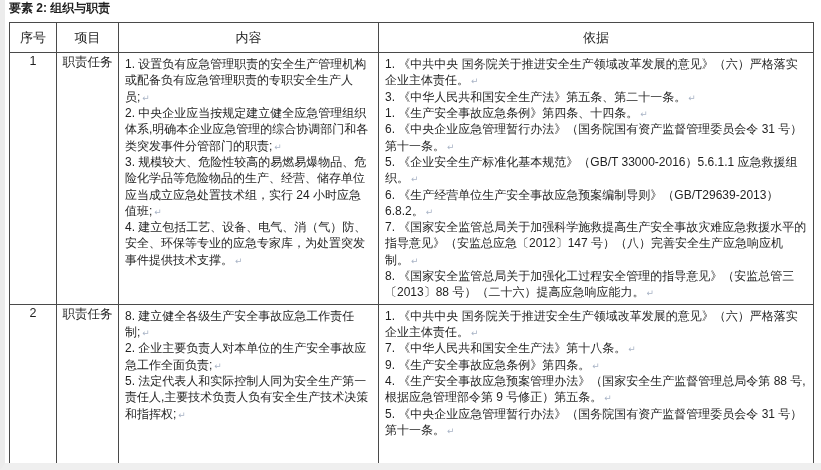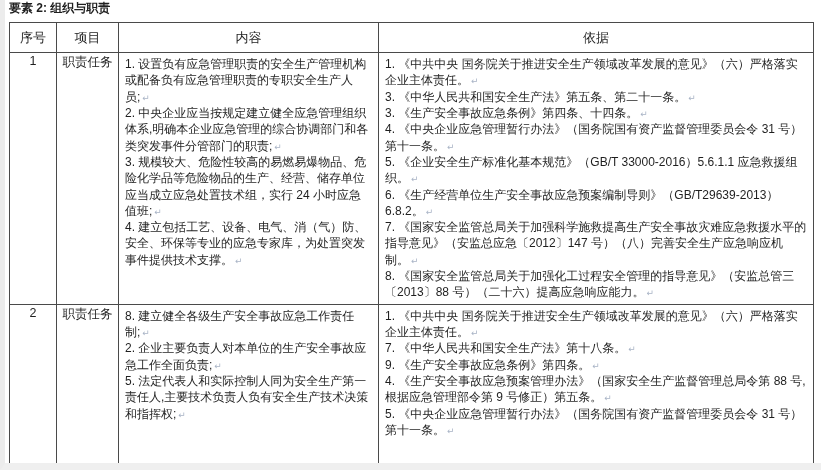--- a/index.html
+++ b/index.html
@@ -94,22 +94,22 @@
         <td class="c-item">职责任务</td>
         <td class="c-content">
           <p>1. 设置负有应急管理职责的安全生产管理机构或配备负有应急管理职责的专职安全生产人员;</p>
           <p>2. 中央企业应当按规定建立健全应急管理组织体系,明确本企业应急管理的综合协调部门和各类突发事件分管部门的职责;</p>
           <p>3. 规模较大、危险性较高的易燃易爆物品、危险化学品等危险物品的生产、经营、储存单位应当成立应急处置技术组，实行 24 小时应急值班;</p>
           <p>4. 建立包括工艺、设备、电气、消（气）防、安全、环保等专业的应急专家库，为处置突发事件提供技术支撑。</p>
         </td>
         <td class="c-basis">
           <p>1. 《中共中央 国务院关于推进安全生产领域改革发展的意见》（六）严格落实企业主体责任。</p>
           <p>3. 《中华人民共和国安全生产法》第五条、第二十一条。</p>
-          <p>3. 《生产安全事故应急条例》第四条、十四条。</p>
-          <p>4. 《中央企业应急管理暂行办法》（国务院国有资产监督管理委员会令 31 号）第十一条。</p>
+          <p>1. 《生产安全事故应急条例》第四条、十四条。</p>
+          <p>6. 《中央企业应急管理暂行办法》（国务院国有资产监督管理委员会令 31 号）第十一条。</p>
           <p>5. 《企业安全生产标准化基本规范》（GB/T 33000-2016）5.6.1.1 应急救援组织。</p>
           <p>6. 《生产经营单位生产安全事故应急预案编制导则》（GB/T29639-2013）6.8.2。</p>
           <p>7. 《国家安全监管总局关于加强科学施救提高生产安全事故灾难应急救援水平的指导意见》（安监总应急〔2012〕147 号）（八）完善安全生产应急响应机制。</p>
           <p>8. 《国家安全监管总局关于加强化工过程安全管理的指导意见》（安监总管三〔2013〕88 号）（二十六）提高应急响应能力。</p>
         </td>
       </tr>
       <tr style="height:160px">
         <td class="c-serial">2</td>
         <td class="c-item">职责任务</td>
         <td class="c-content">

